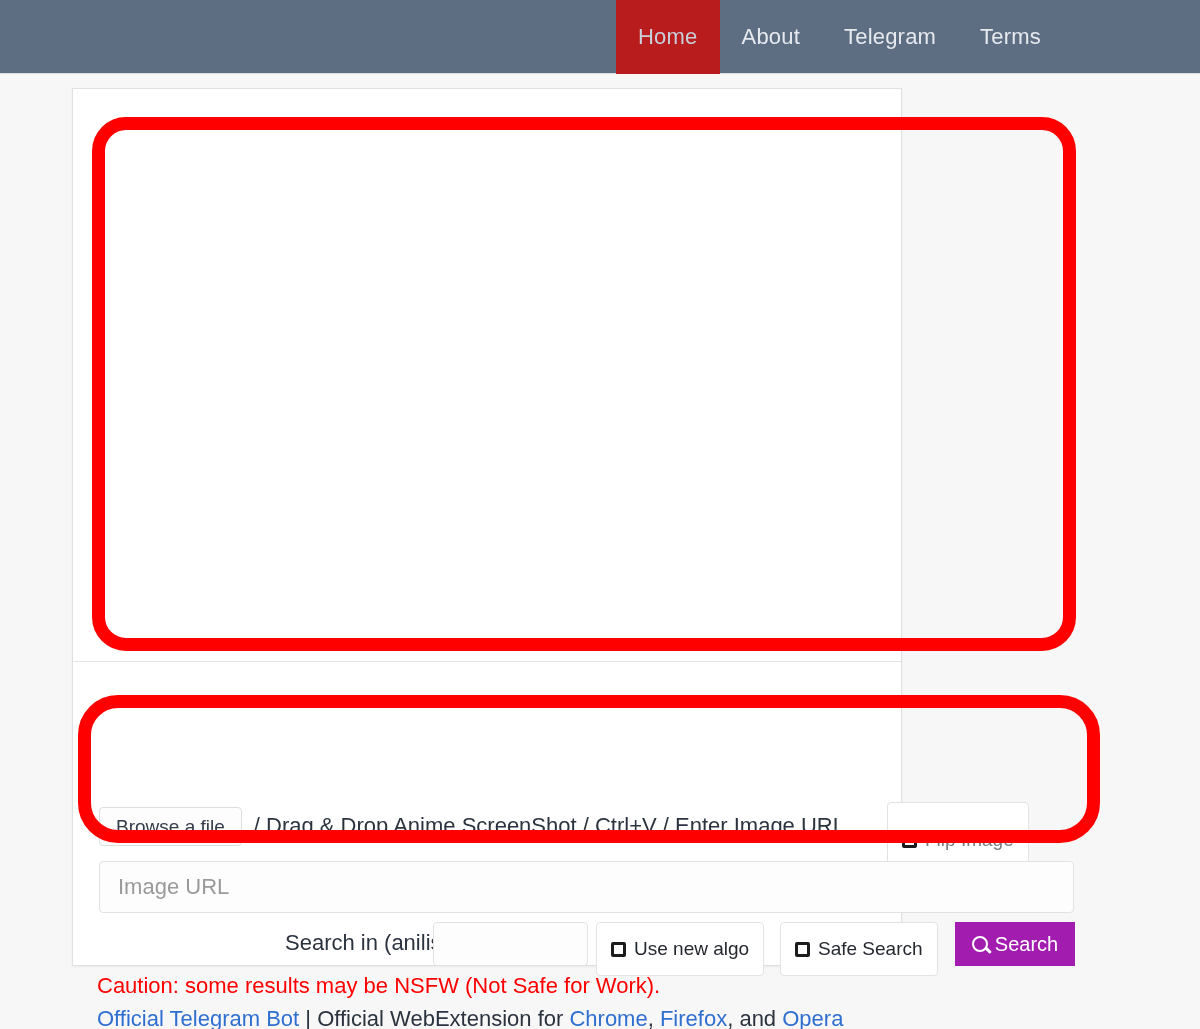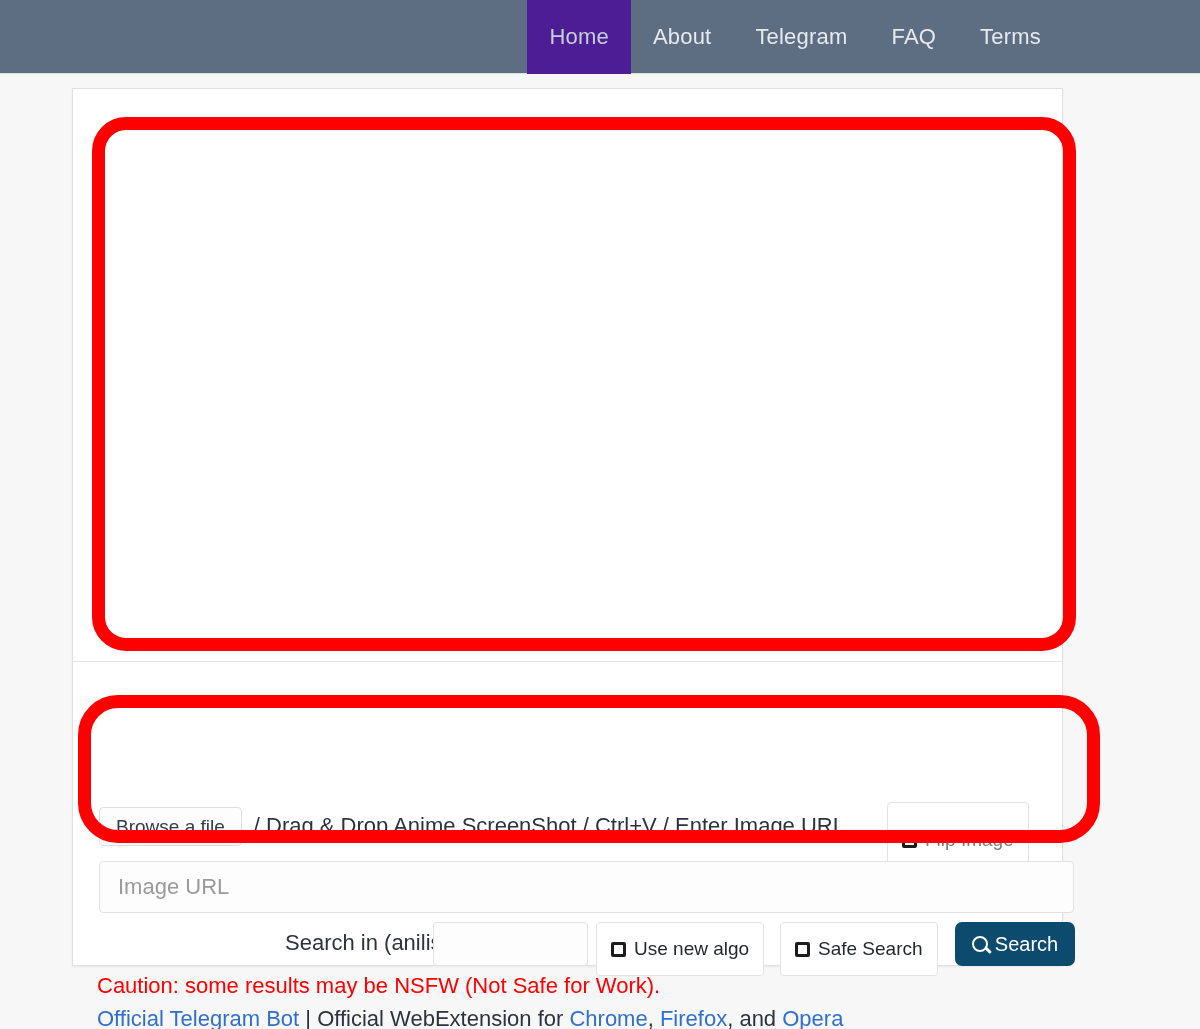--- a/index.html
+++ b/index.html
@@ -40,30 +40,30 @@
     padding: 0 22px;
     color: #e6eaef;
     font-size: 22px;
     letter-spacing: 0.2px;
     cursor: pointer;
     user-select: none;
     height: 74px;
     box-sizing: border-box;
   }
   .nav-item.active {
-    background: #4c1d95;
+    background: #b91c1c;
     color: #c7cfda;
   }
 
   
   .card {
     position: absolute;
     left: 72px;
     top: 88px;
-    width: 991px;
+    width: 830px;
     height: 878px;
     background: #ffffff;
     border: 1px solid #e0e0e0;
     box-shadow: 0 1px 2px rgba(0,0,0,0.06);
     box-sizing: border-box;
   }
 
   .dropzone {
     position: absolute;
     left: 0; top: 0;
@@ -205,23 +205,23 @@
     left: 707px;
     top: 0;
     height: 44px;
   }
   .btn-search {
     position: absolute;
     left: 882px;
     top: 0;
     width: 120px;
     height: 44px;
-    background: #0c4a6e;
+    background: #a21caf;
     border: none;
-    border-radius: 7px;
+    border-radius: 0;
     color: #ffffff;
     font-size: 20px;
     display: flex;
     align-items: center;
     justify-content: center;
     gap: 7px;
     cursor: pointer;
     font-family: "Liberation Sans", sans-serif;
   }
   .mag {
@@ -297,23 +297,20 @@
     <div class="nav-item active">
       <span>Home</span>
     </div>
     <div class="nav-item">
       <span>About</span>
     </div>
     <div class="nav-item">
       <span>Telegram</span>
     </div>
     <div class="nav-item">
-      <span>FAQ</span>
-    </div>
-    <div class="nav-item">
       <span>Terms</span>
     </div>
   </div>
 </div>
 
 <div class="card">
 
   <div class="dropzone"></div>
 
   <div class="form-area">

